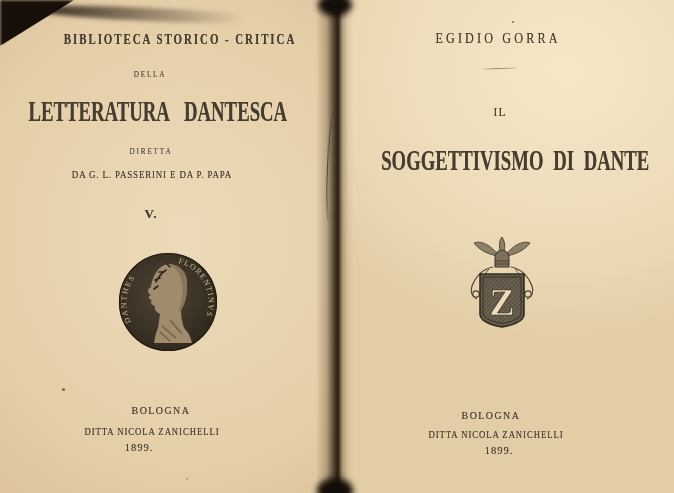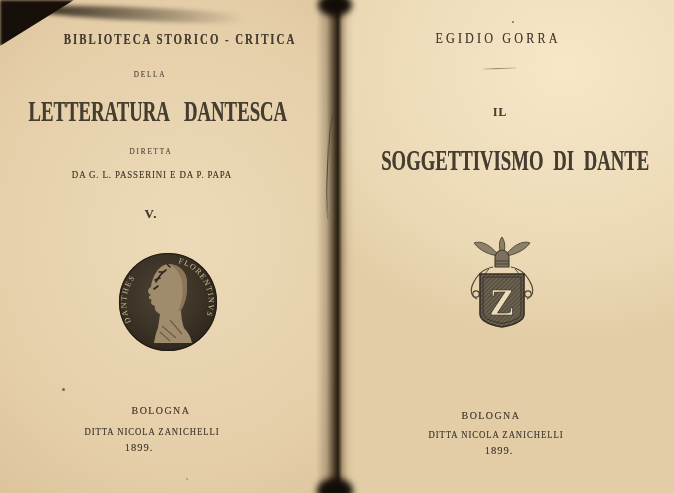--- a/index.html
+++ b/index.html
@@ -72,21 +72,21 @@
   #imprint-city-l {left:-5px;  top:405px; font-size:10.5px;letter-spacing:1.5px;transform:scale(.95,1);}
   #imprint-pub-l  {left:-14px; top:427px; font-size:9.5px;letter-spacing:1px;transform:scale(.92,1);}
   #imprint-year-l {left:-27px; top:442px; font-size:10.5px;letter-spacing:1px;}
 
   #author         {left:333px; top:31px;  font-size:13.5px;letter-spacing:3.5px;transform:scale(.9,1.05);}
   #author-rule{
     position:absolute;left:483px;top:68px;width:33px;height:1px;
     background:linear-gradient(to right, rgba(90,75,55,.2), rgba(90,75,55,.65) 40%, rgba(90,75,55,.25));
     transform:rotate(-1.5deg);
   }
-  #title-article  {left:335px; top:106px; font-size:11.5px;font-weight:bold;letter-spacing:1px;}
+  #title-article  {left:335px; top:106px; font-size:11.5px;font-weight:normal;letter-spacing:1px;}
   #title-main     {left:335px; top:146px; font-size:26px;font-weight:bold;word-spacing:7px;transform:scale(.72,1.12);}
   #imprint-city-r {left:326px; top:410px; font-size:10.5px;letter-spacing:1.5px;transform:scale(.95,1);}
   #imprint-pub-r  {left:331px; top:430px; font-size:9.5px;letter-spacing:1px;transform:scale(.92,1);}
   #imprint-year-r {left:334px; top:445px; font-size:10.5px;letter-spacing:1px;}
 
   #medallion{position:absolute;left:118px;top:252px;width:100px;height:100px;}
   #emblem{position:absolute;left:456px;top:236px;width:92px;height:100px;}
 </style>
 </head>
 <body>

